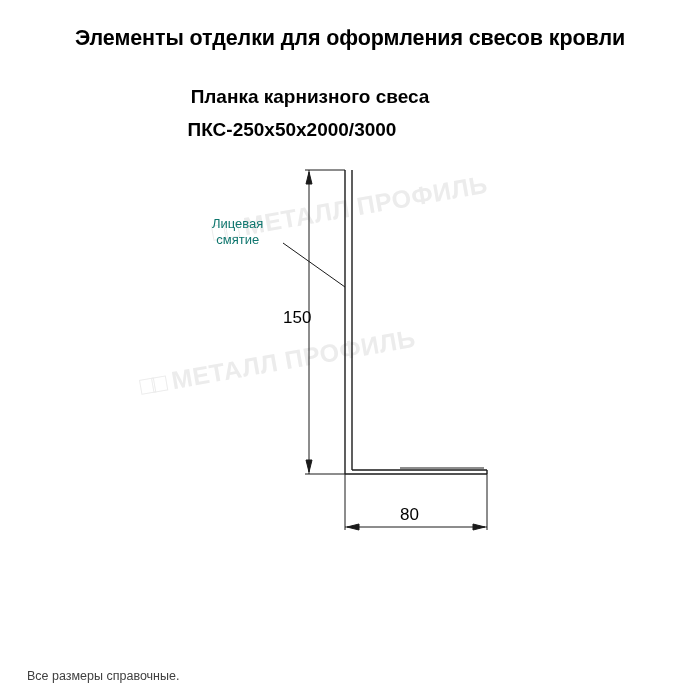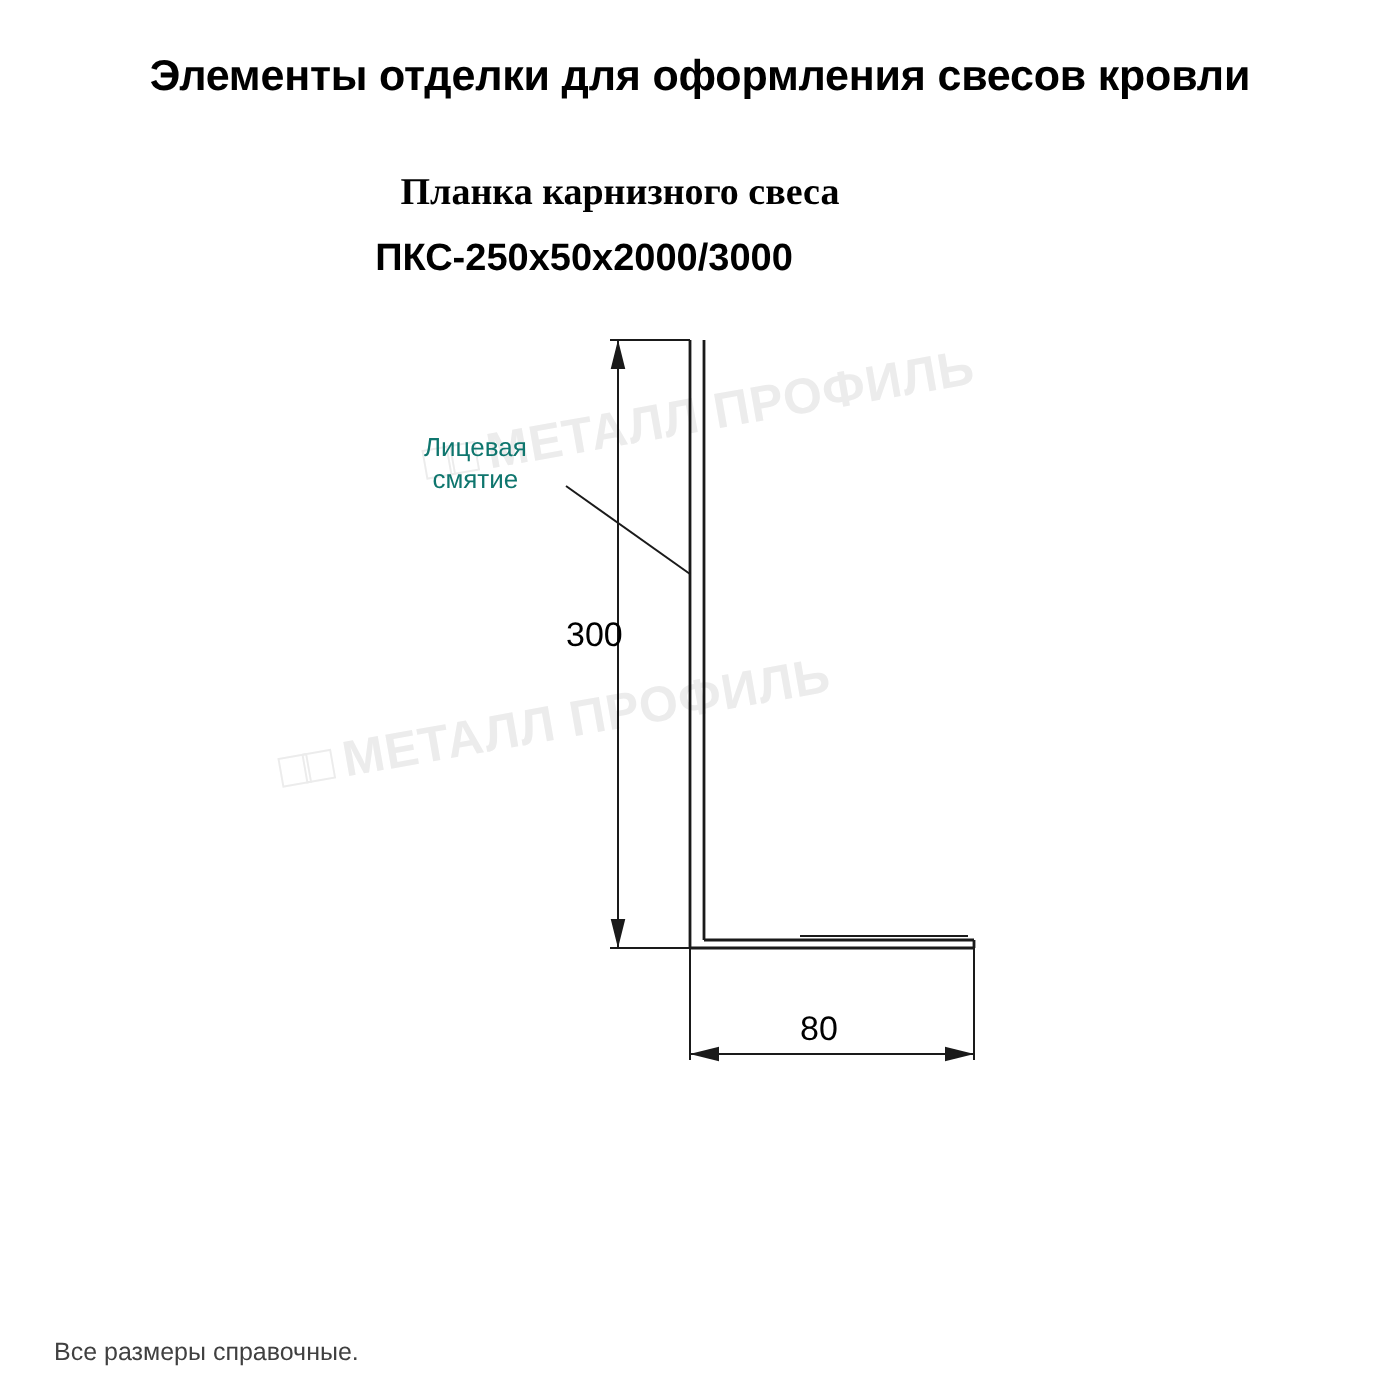--- a/index.html
+++ b/index.html
@@ -31,21 +31,20 @@
 
   .product-name {
     position: absolute;
     top: 86px;
     left: 0;
     width: 620px;
     text-align: center;
     font-size: 19px;
     font-weight: bold;
     color: #000;
-    font-family: Liberation Serif, serif;
   }
 
   .product-code {
     position: absolute;
     top: 119px;
     left: 0;
     width: 584px;
     text-align: center;
     font-size: 19px;
     font-weight: bold;
@@ -167,18 +166,18 @@
 
   <g stroke="#1a1a1a" fill="none" stroke-width="1">
     <path d="M 283 243 L 345 287"></path>
   </g>
 </svg>
 
 <div class="callout callout-face">
   <div>Лицевая</div>
   <div>смятие</div>
 </div>
-<div class="dim-label dim-250">300</div>
+<div class="dim-label dim-250">150</div>
 <div class="dim-label dim-50">80</div>
 
 <div class="footer">
   <div>Все размеры справочные.</div>
 </div>
 
 </body></html>

